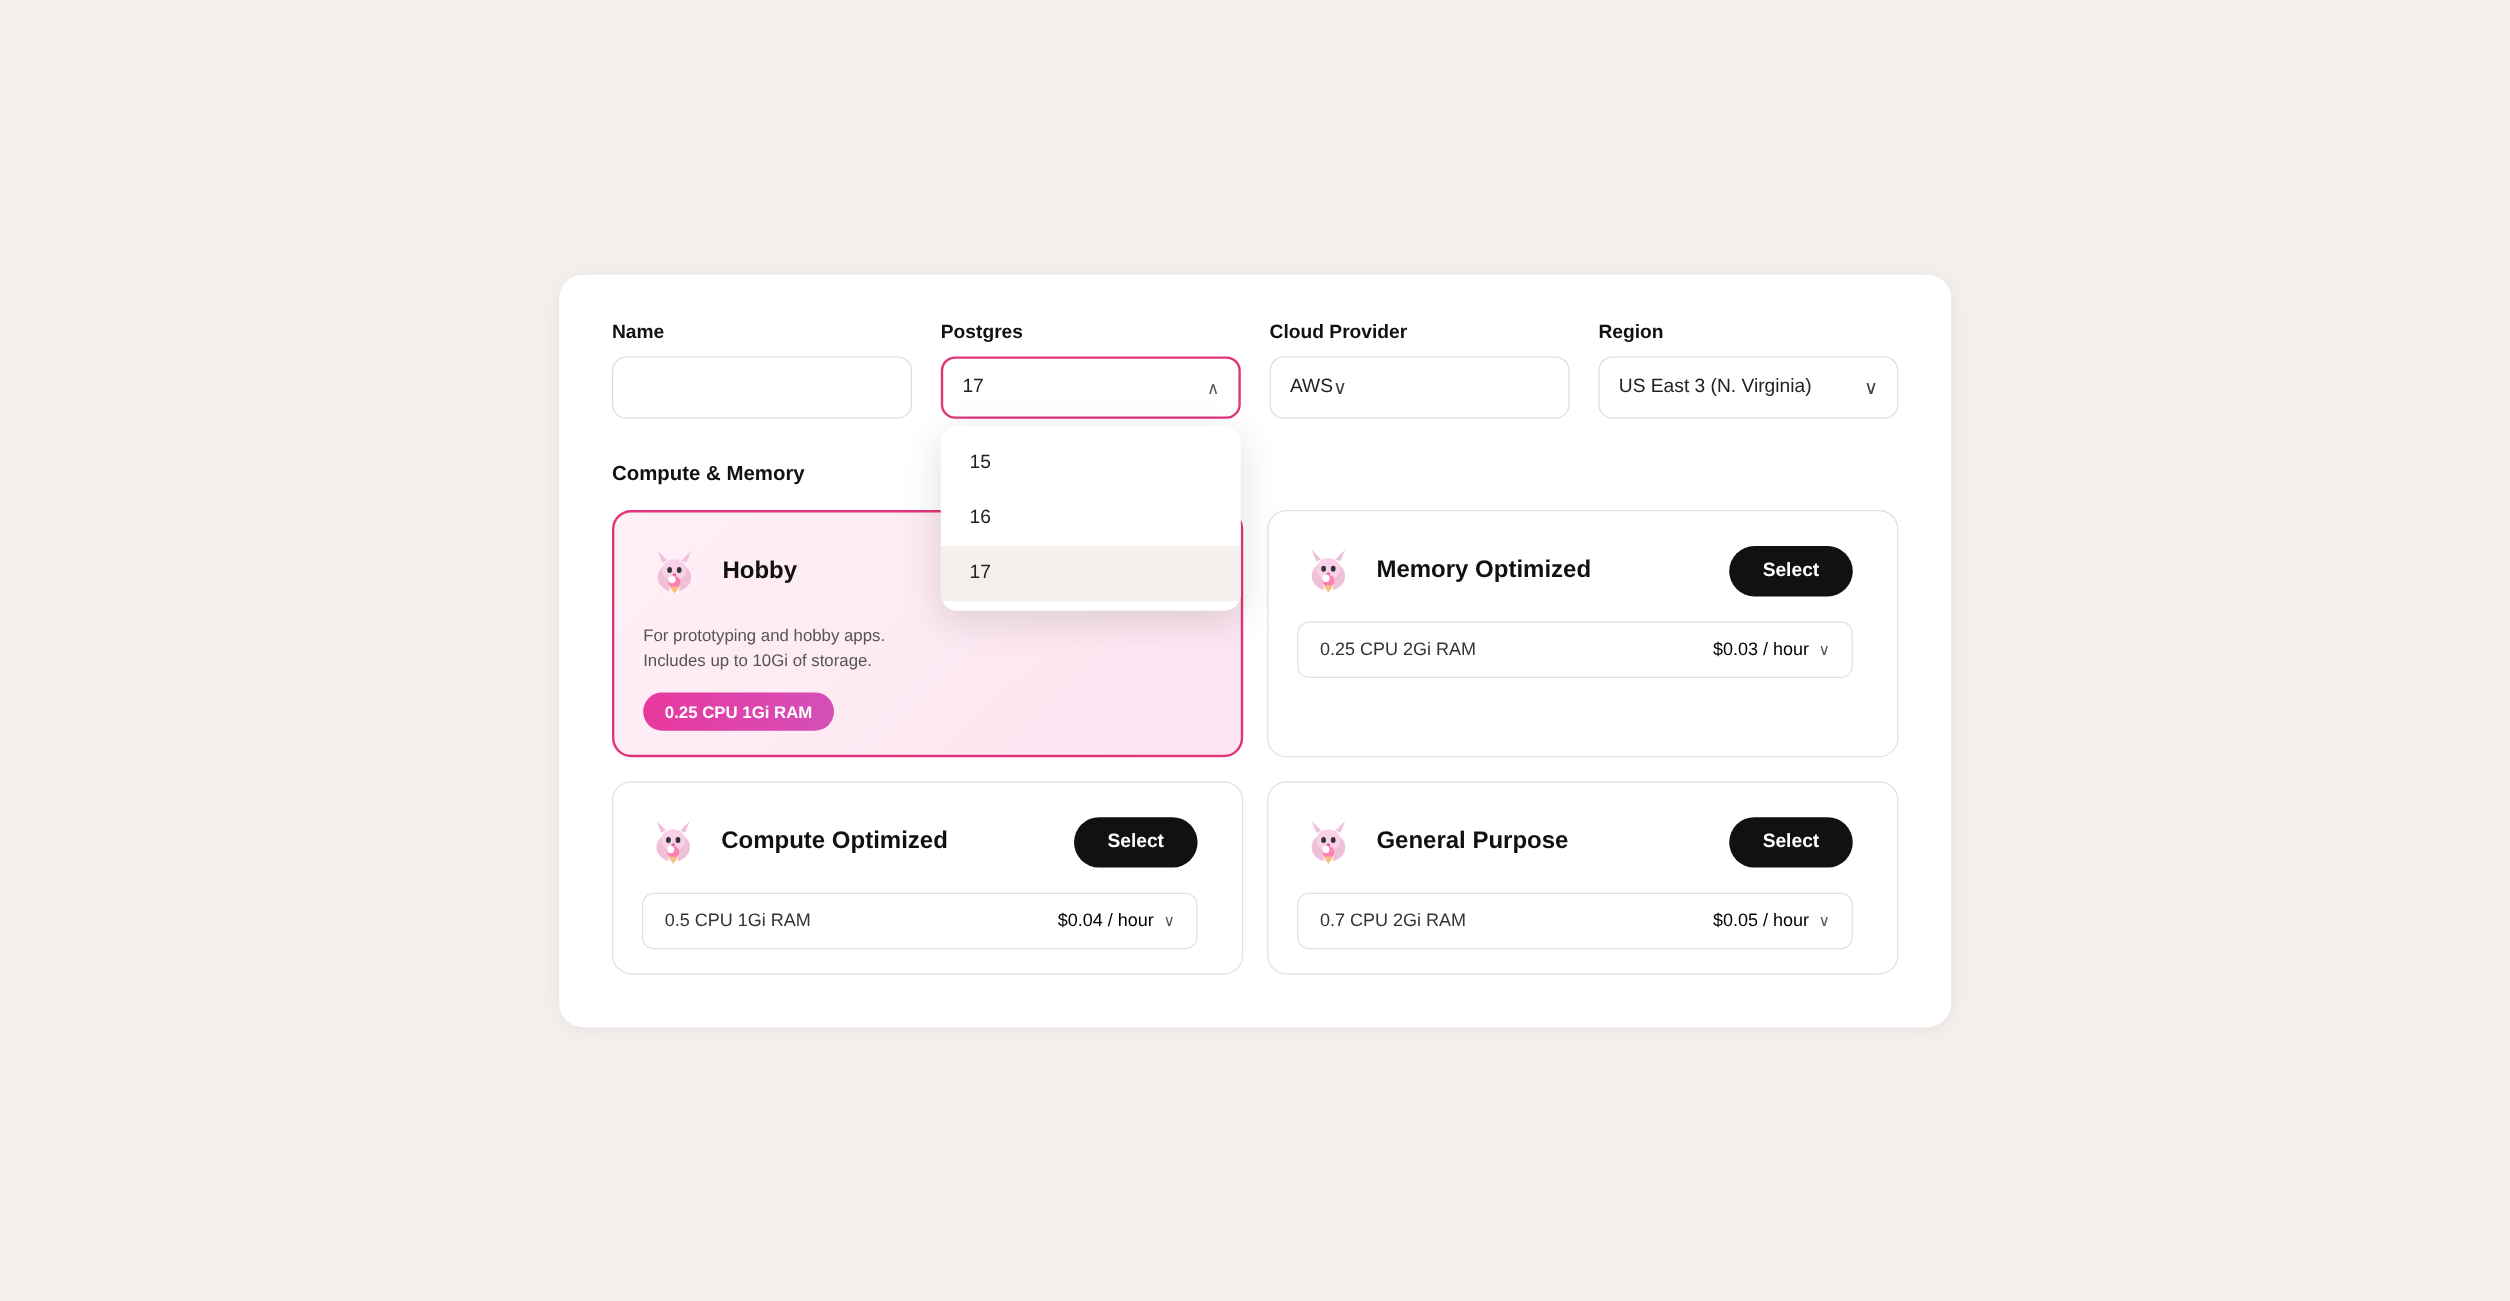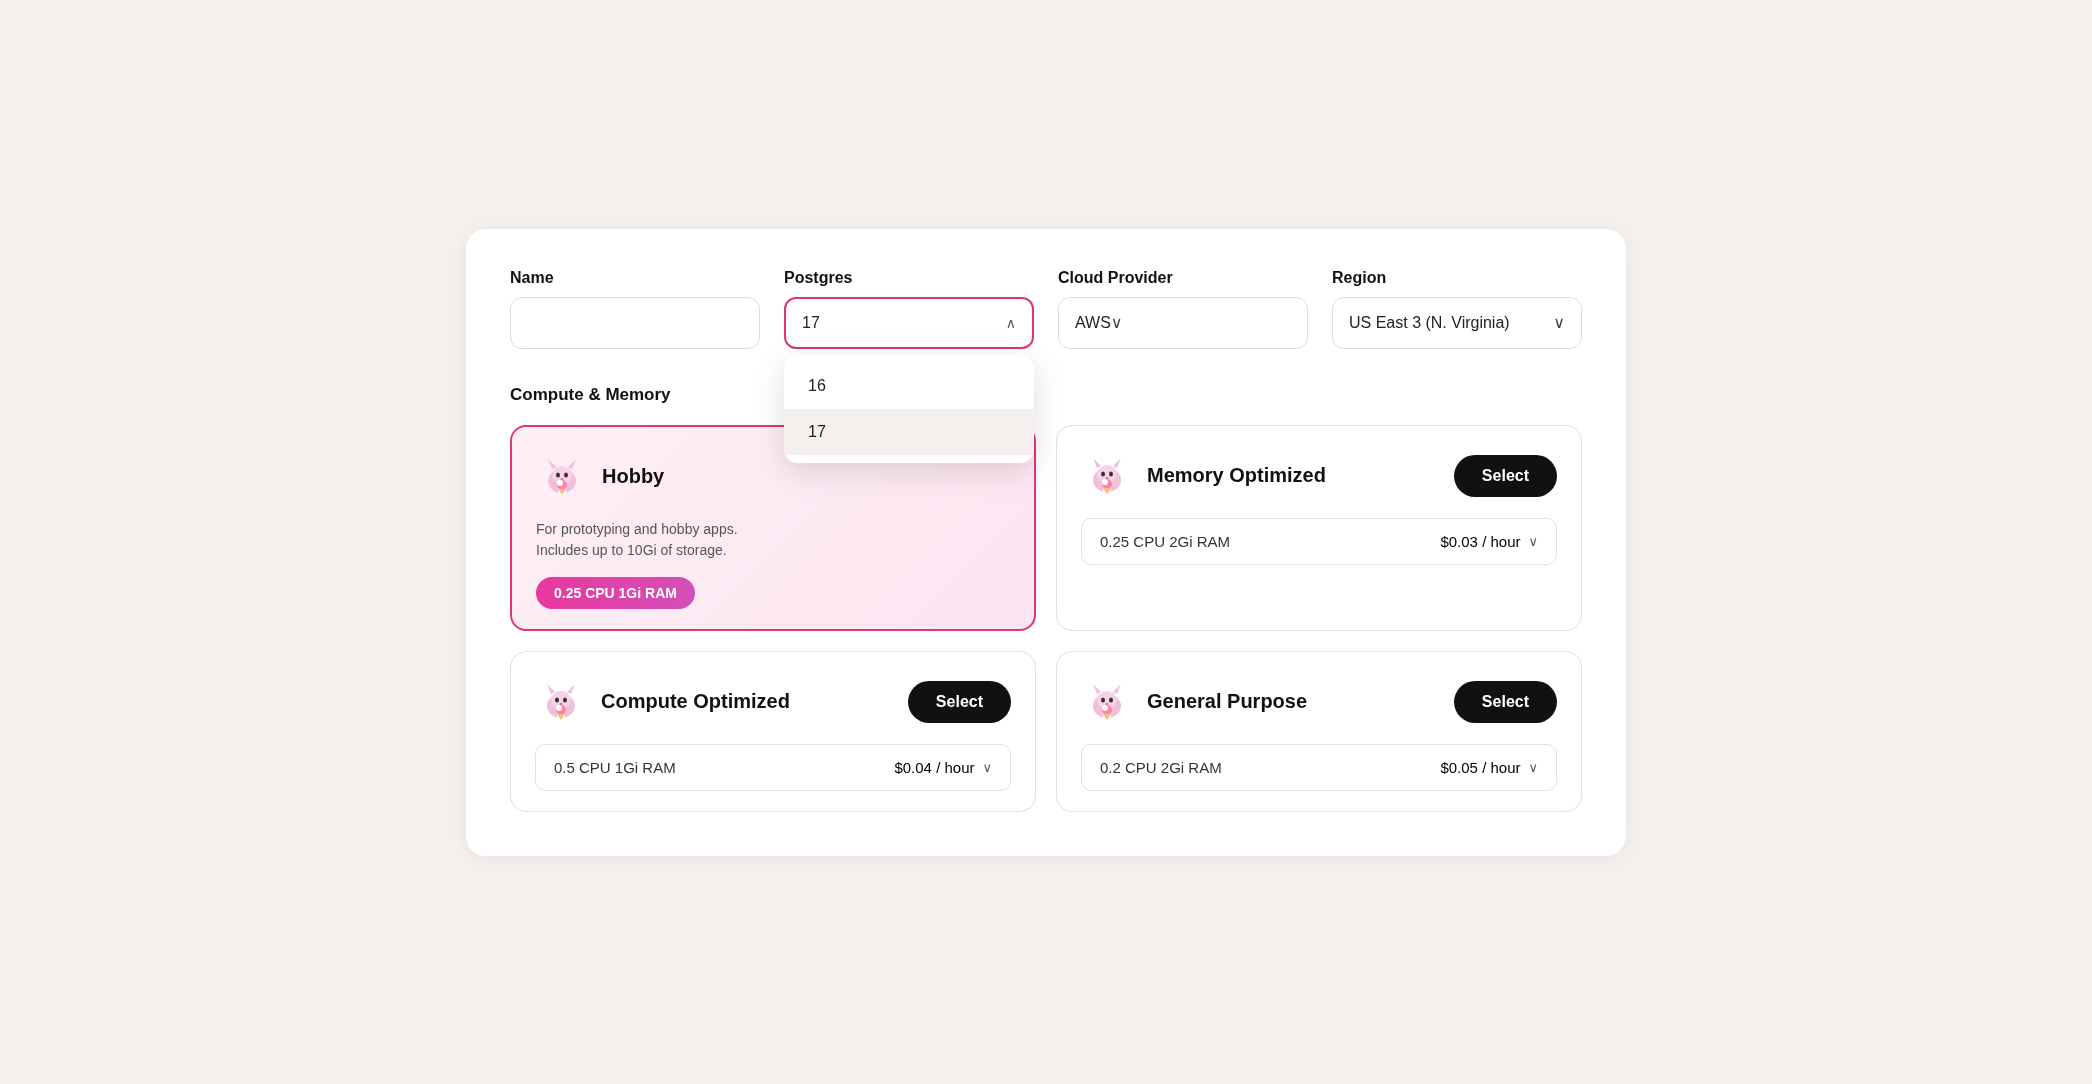--- a/index.html
+++ b/index.html
@@ -123,21 +123,21 @@
       margin-bottom: 20px;
     }
     .cards-grid {
       display: grid;
       grid-template-columns: 1fr 1fr;
       gap: 20px;
     }
     .compute-card {
       border: 1.5px solid #e5dede;
       border-radius: 16px;
-      padding: 24px 24px 20px 24px;
+      padding: 24px 37px 20px 24px;
       background: #fff;
       position: relative;
     }
     .compute-card.selected {
       border: 2px solid #e0357a;
       background: linear-gradient(135deg, #fff0f6 0%, #fce4f0 100%);
     }
     .card-top {
       display: flex;
       align-items: center;
@@ -237,20 +237,21 @@
     </div>
 
     <div>
       <div class="field-label">Postgres</div>
       <div class="postgres-dropdown">
         <button class="postgres-select-btn">
           <span>17</span>
           <span class="chevron-up">∧</span>
         </button>
         <div class="dropdown-menu">
+          <div class="dropdown-item">15</div>
           <div class="dropdown-item">16</div>
           <div class="dropdown-item selected">17</div>
         </div>
       </div>
     </div>
 
     <div>
       <div class="field-label">Cloud Provider</div>
       <div class="cloud-select-btn">
         <span>AWS</span>
@@ -384,21 +385,21 @@
               <ellipse cx="22" cy="30" rx="3" ry="3" fill="#fff"></ellipse>
               <polygon points="24,42 20,36 28,36" fill="#f5c080"></polygon>
             </svg>
           </div>
           <span class="card-name">General Purpose</span>
         </div>
         <button class="select-btn">Select</button>
       </div>
       <div class="card-bottom">
         <div class="specs-row">
-          <span class="specs-text">0.2 CPU 2Gi RAM</span>
+          <span class="specs-text">0.7 CPU 2Gi RAM</span>
           <div class="price-row">
             <span class="price-text">$0.05 / hour</span>
             <span class="chevron-down-sm">∨</span>
           </div>
         </div>
       </div>
     </div>
 
   </div>
 </div>

